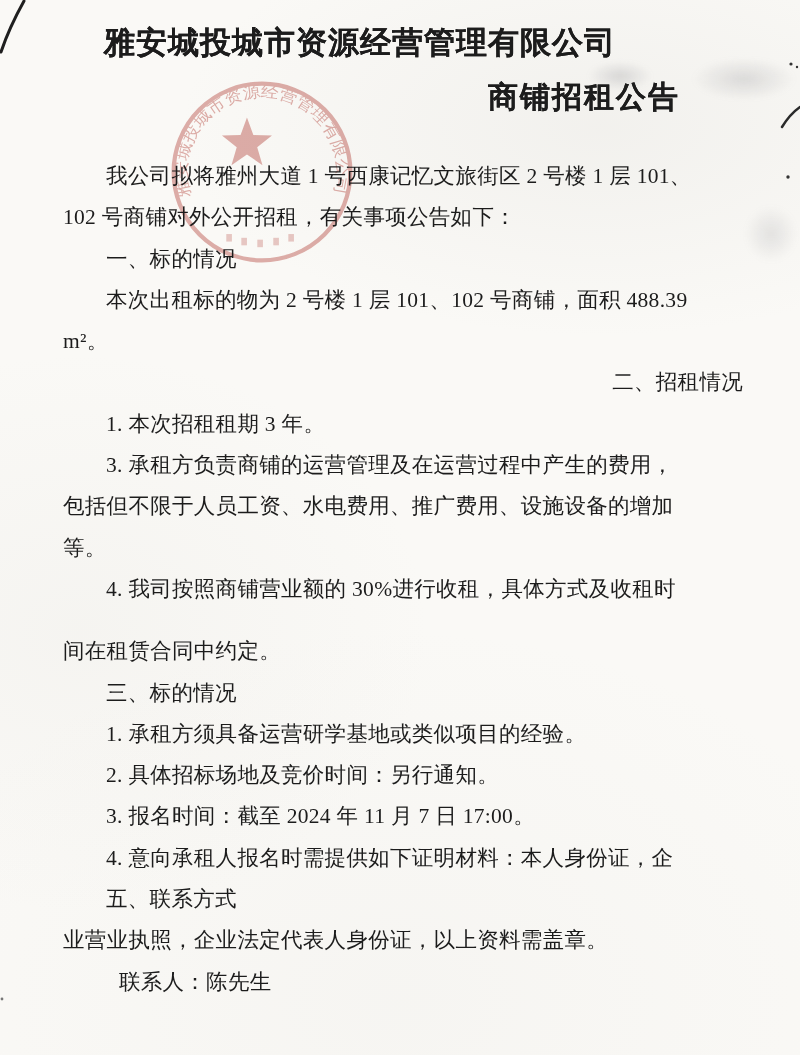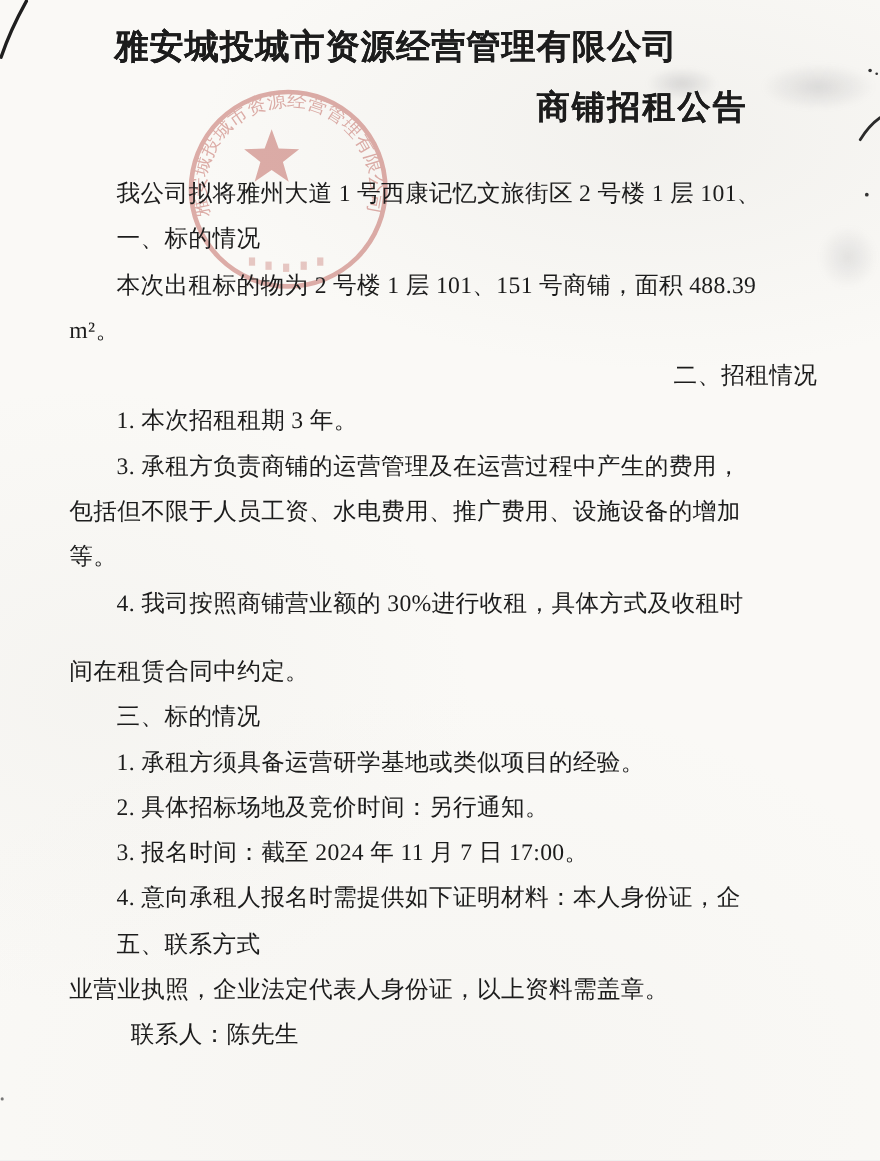--- a/index.html
+++ b/index.html
@@ -73,22 +73,23 @@
       <rect x="112" y="170" width="6" height="8"></rect>
       <rect x="128" y="166" width="6" height="8"></rect>
     </g>
   </svg>
 
   <div class="title1">雅安城投城市资源经营管理有限公司</div>
   <div class="title2">商铺招租公告</div>
 
   <div class="doc-body">
       <div class="line" style="padding-left: 2em;">我公司拟将雅州大道 1 号西康记忆文旅街区 2 号楼 1 层 101、</div>
+      <div class="line" style="padding-left: 0em;">102 号商铺对外公开招租，有关事项公告如下：</div>
       <div class="line" style="padding-left: 2em;">一、标的情况</div>
-      <div class="line" style="padding-left: 2em;">本次出租标的物为 2 号楼 1 层 101、151 号商铺，面积 488.39</div>
+      <div class="line" style="padding-left: 2em;">本次出租标的物为 2 号楼 1 层 101、102 号商铺，面积 488.39</div>
       <div class="line" style="padding-left: 0em;">m²。</div>
       <div class="line" style="padding-left: 2em; text-align: right;">二、招租情况</div>
       <div class="line" style="padding-left: 2em;">1. 本次招租租期 3 年。</div>
       <div class="line" style="padding-left: 2em;">3. 承租方负责商铺的运营管理及在运营过程中产生的费用，</div>
       <div class="line" style="padding-left: 0em;">包括但不限于人员工资、水电费用、推广费用、设施设备的增加</div>
       <div class="line" style="padding-left: 0em;">等。</div>
       <div class="line" style="padding-left: 2em;">4. 我司按照商铺营业额的 30%进行收租，具体方式及收租时</div>
       <div class="line" style="padding-left: 0em; margin-top: 21px;">间在租赁合同中约定。</div>
       <div class="line" style="padding-left: 2em;">三、标的情况</div>
       <div class="line" style="padding-left: 2em;">1. 承租方须具备运营研学基地或类似项目的经验。</div>

